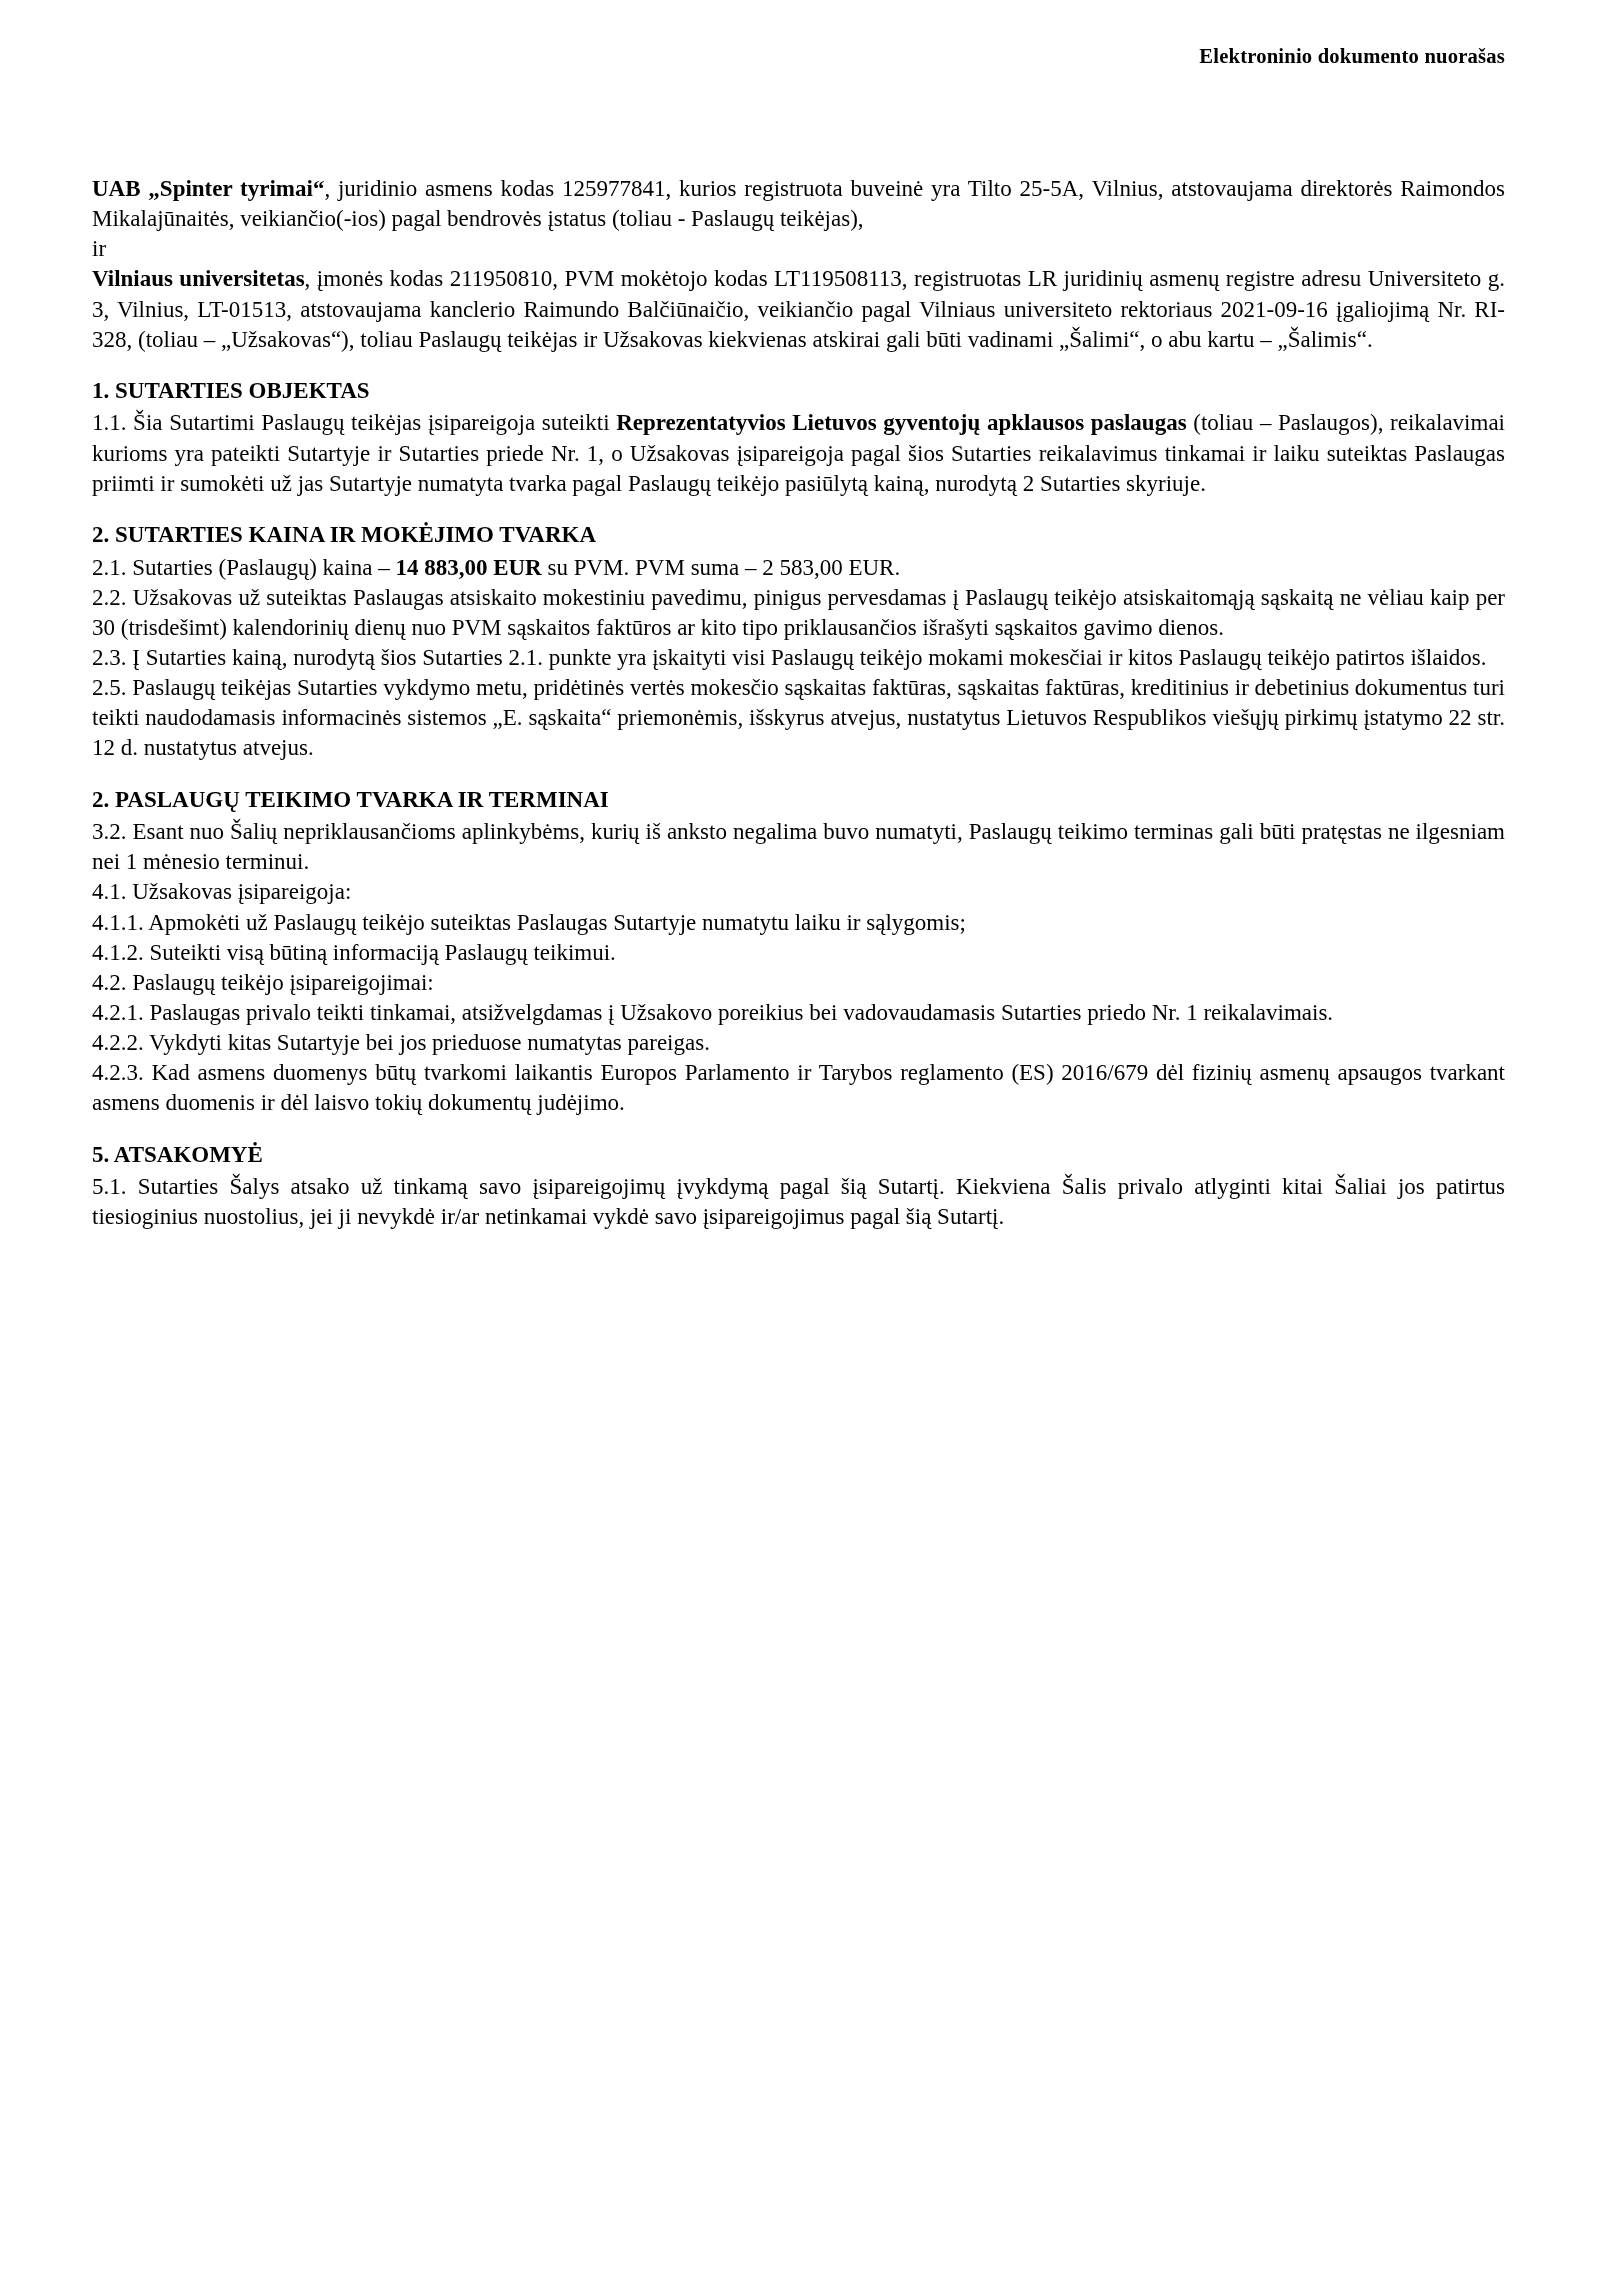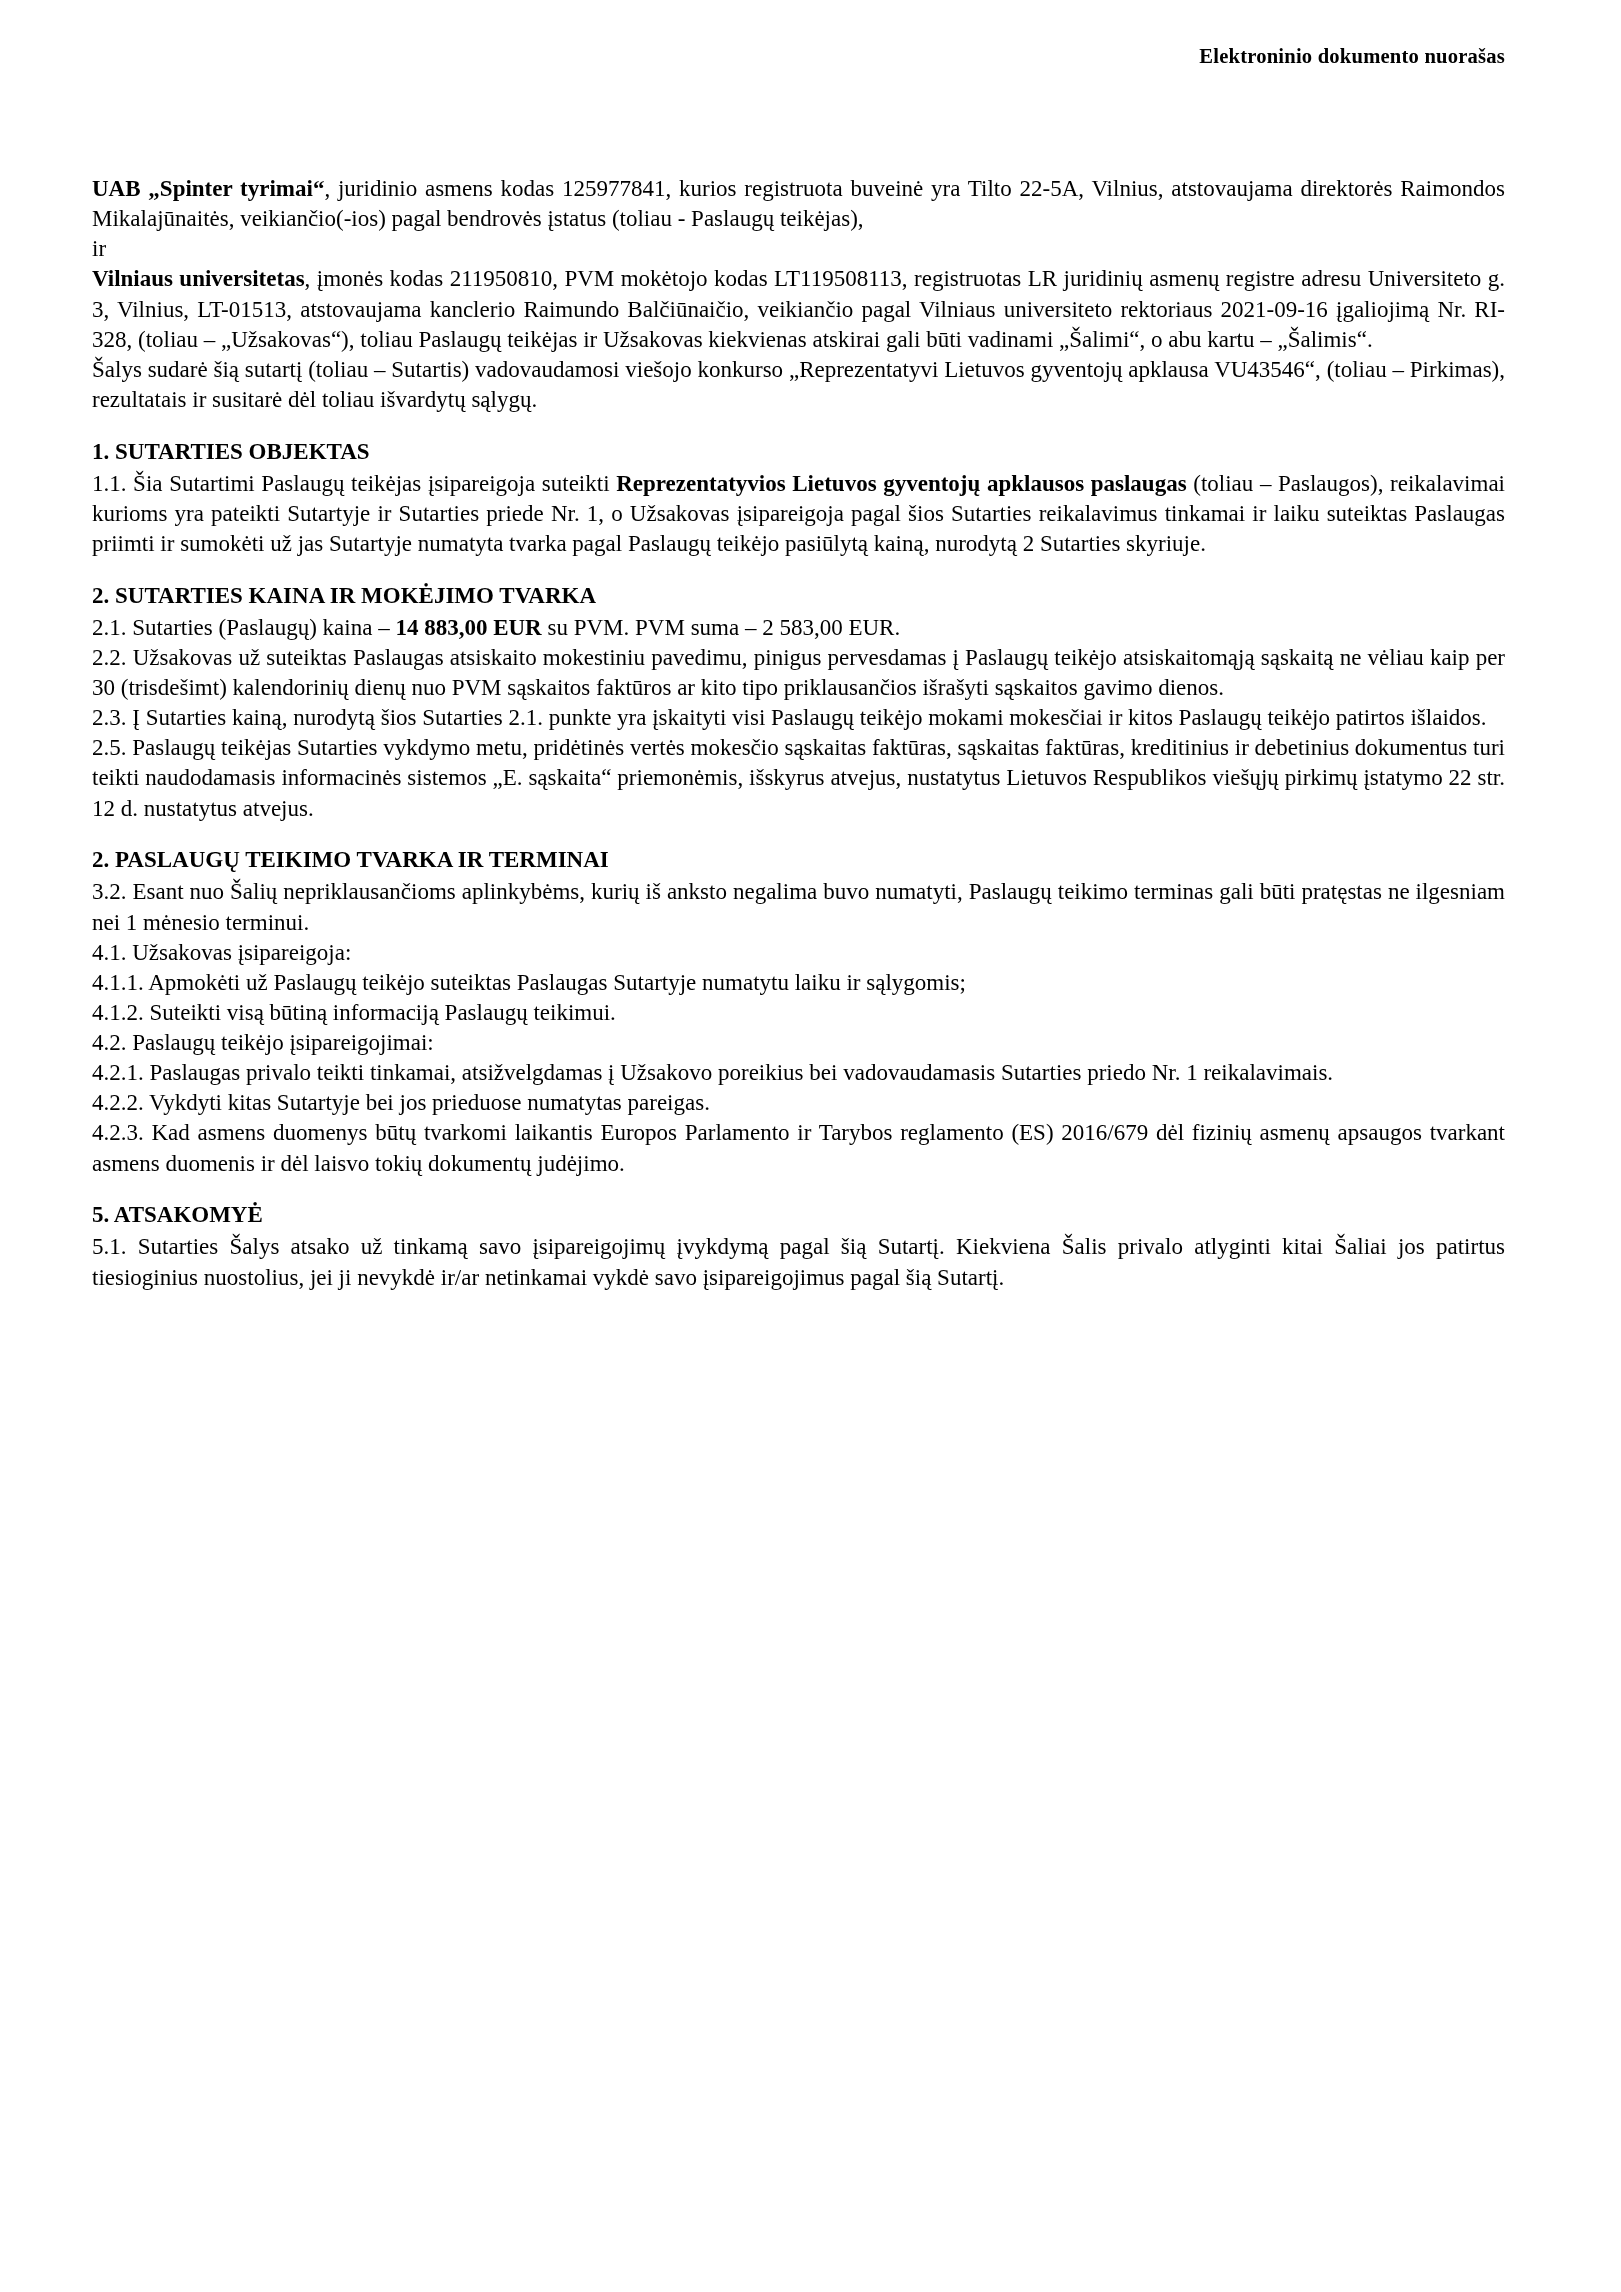--- a/index.html
+++ b/index.html
@@ -59,24 +59,23 @@
   .b { font-weight: bold; }
 </style>
 </head>
 <body>
 
 <div class="page">
 
   <div class="doc-ref">Elektroninio dokumento nuorašas</div>
 
 
-  <p class="para tight"><span class="b">UAB „Spinter tyrimai“</span><span>, juridinio asmens kodas 125977841, kurios registruota buveinė yra Tilto 22-5A, Vilnius, atstovaujama direktorės Raimondos Mikalajūnaitės, veikiančio(-ios) pagal bendrovės įstatus (toliau - Paslaugų teikėjas),</span></p>
+  <p class="para tight"><span class="b">UAB „Spinter tyrimai“</span><span>, juridinio asmens kodas 125977841, kurios registruota buveinė yra Tilto 25-5A, Vilnius, atstovaujama direktorės Raimondos Mikalajūnaitės, veikiančio(-ios) pagal bendrovės įstatus (toliau - Paslaugų teikėjas),</span></p>
   <p class="para tight">ir</p>
   <p class="para tight"><span class="b">Vilniaus universitetas</span><span>, įmonės kodas 211950810, PVM mokėtojo kodas LT119508113, registruotas LR juridinių asmenų registre adresu Universiteto g. 3, Vilnius, LT-01513, atstovaujama kanclerio Raimundo Balčiūnaičio, veikiančio pagal Vilniaus universiteto rektoriaus 2021-09-16 įgaliojimą Nr. RI-328, (toliau – „Užsakovas“), toliau Paslaugų teikėjas ir Užsakovas kiekvienas atskirai gali būti vadinami „Šalimi“, o abu kartu – „Šalimis“.</span></p>
-  <p class="para tight">Šalys sudarė šią sutartį (toliau – Sutartis) vadovaudamosi viešojo konkurso „Reprezentatyvi Lietuvos gyventojų apklausa VU43546“, (toliau – Pirkimas), rezultatais ir susitarė dėl toliau išvardytų sąlygų.</p>
 
   <div id="sections-container">
       <div class="section-head">1. SUTARTIES OBJEKTAS</div>
       <p class="para tight"><span>1.1. Šia Sutartimi Paslaugų teikėjas įsipareigoja suteikti </span><span class="b">Reprezentatyvios Lietuvos gyventojų apklausos paslaugas</span><span> (toliau – Paslaugos), reikalavimai kurioms yra pateikti Sutartyje ir Sutarties priede Nr. 1, o Užsakovas įsipareigoja pagal šios Sutarties reikalavimus tinkamai ir laiku suteiktas Paslaugas priimti ir sumokėti už jas Sutartyje numatyta tvarka pagal Paslaugų teikėjo pasiūlytą kainą, nurodytą 2 Sutarties skyriuje.</span></p>
       <div class="section-head">2. SUTARTIES KAINA IR MOKĖJIMO TVARKA</div>
       <p class="para tight"><span>2.1. Sutarties (Paslaugų) kaina – </span><span class="b">14 883,00 EUR</span><span> su PVM. PVM suma – 2 583,00 EUR.</span></p>
       <p class="para tight"><span>2.2. Užsakovas už suteiktas Paslaugas atsiskaito mokestiniu pavedimu, pinigus pervesdamas į Paslaugų teikėjo atsiskaitomąją sąskaitą ne vėliau kaip per 30 (trisdešimt) kalendorinių dienų nuo PVM sąskaitos faktūros ar kito tipo priklausančios išrašyti sąskaitos gavimo dienos.</span></p>
       <p class="para tight"><span>2.3. Į Sutarties kainą, nurodytą šios Sutarties 2.1. punkte yra įskaityti visi Paslaugų teikėjo mokami mokesčiai ir kitos Paslaugų teikėjo patirtos išlaidos.</span></p>
       <p class="para tight"><span>2.5. Paslaugų teikėjas Sutarties vykdymo metu, pridėtinės vertės mokesčio sąskaitas faktūras, sąskaitas faktūras, kreditinius ir debetinius dokumentus turi teikti naudodamasis informacinės sistemos „E. sąskaita“ priemonėmis, išskyrus atvejus, nustatytus Lietuvos Respublikos viešųjų pirkimų įstatymo 22 str. 12 d. nustatytus atvejus.</span></p>
       <div class="section-head">2. PASLAUGŲ TEIKIMO TVARKA IR TERMINAI</div>

